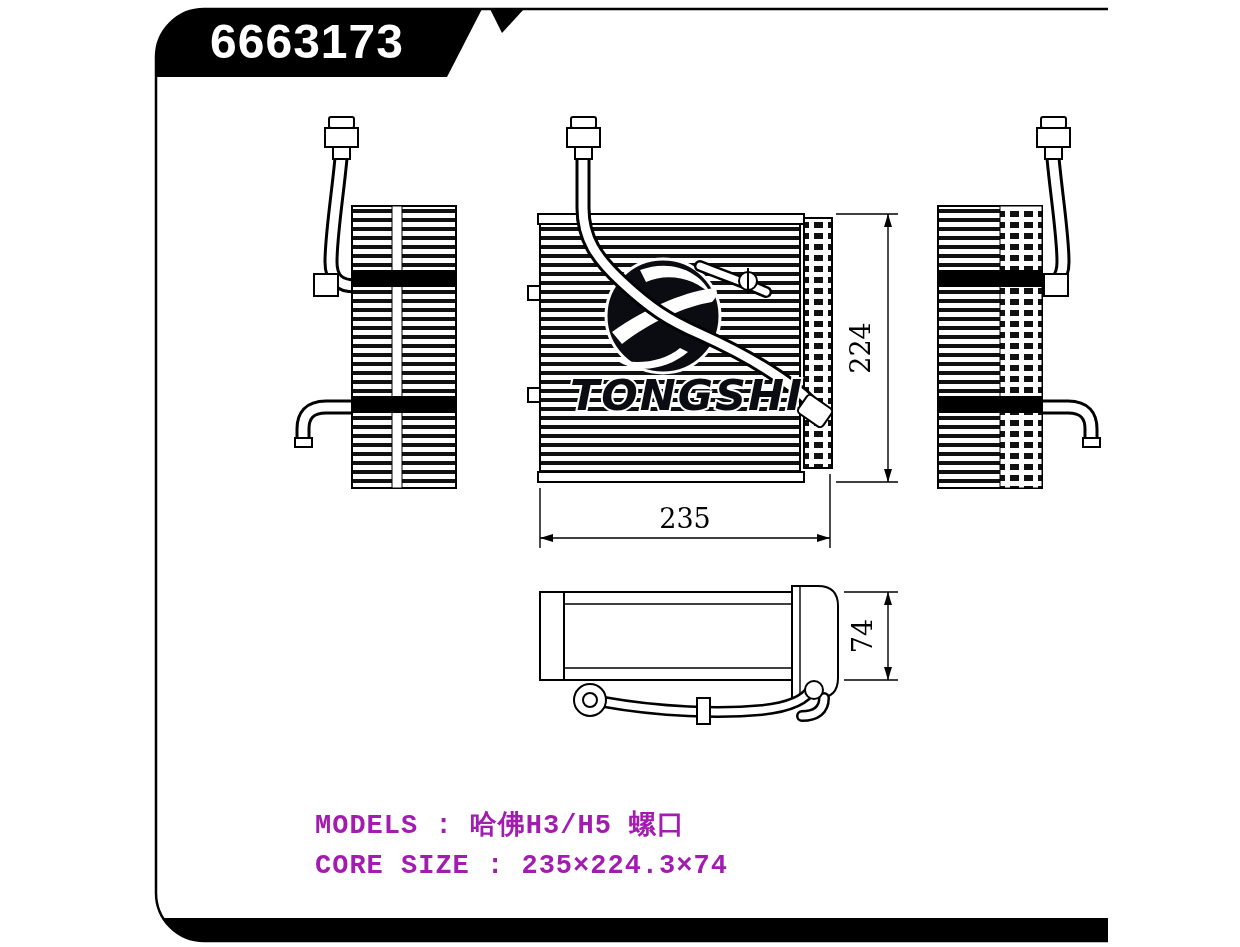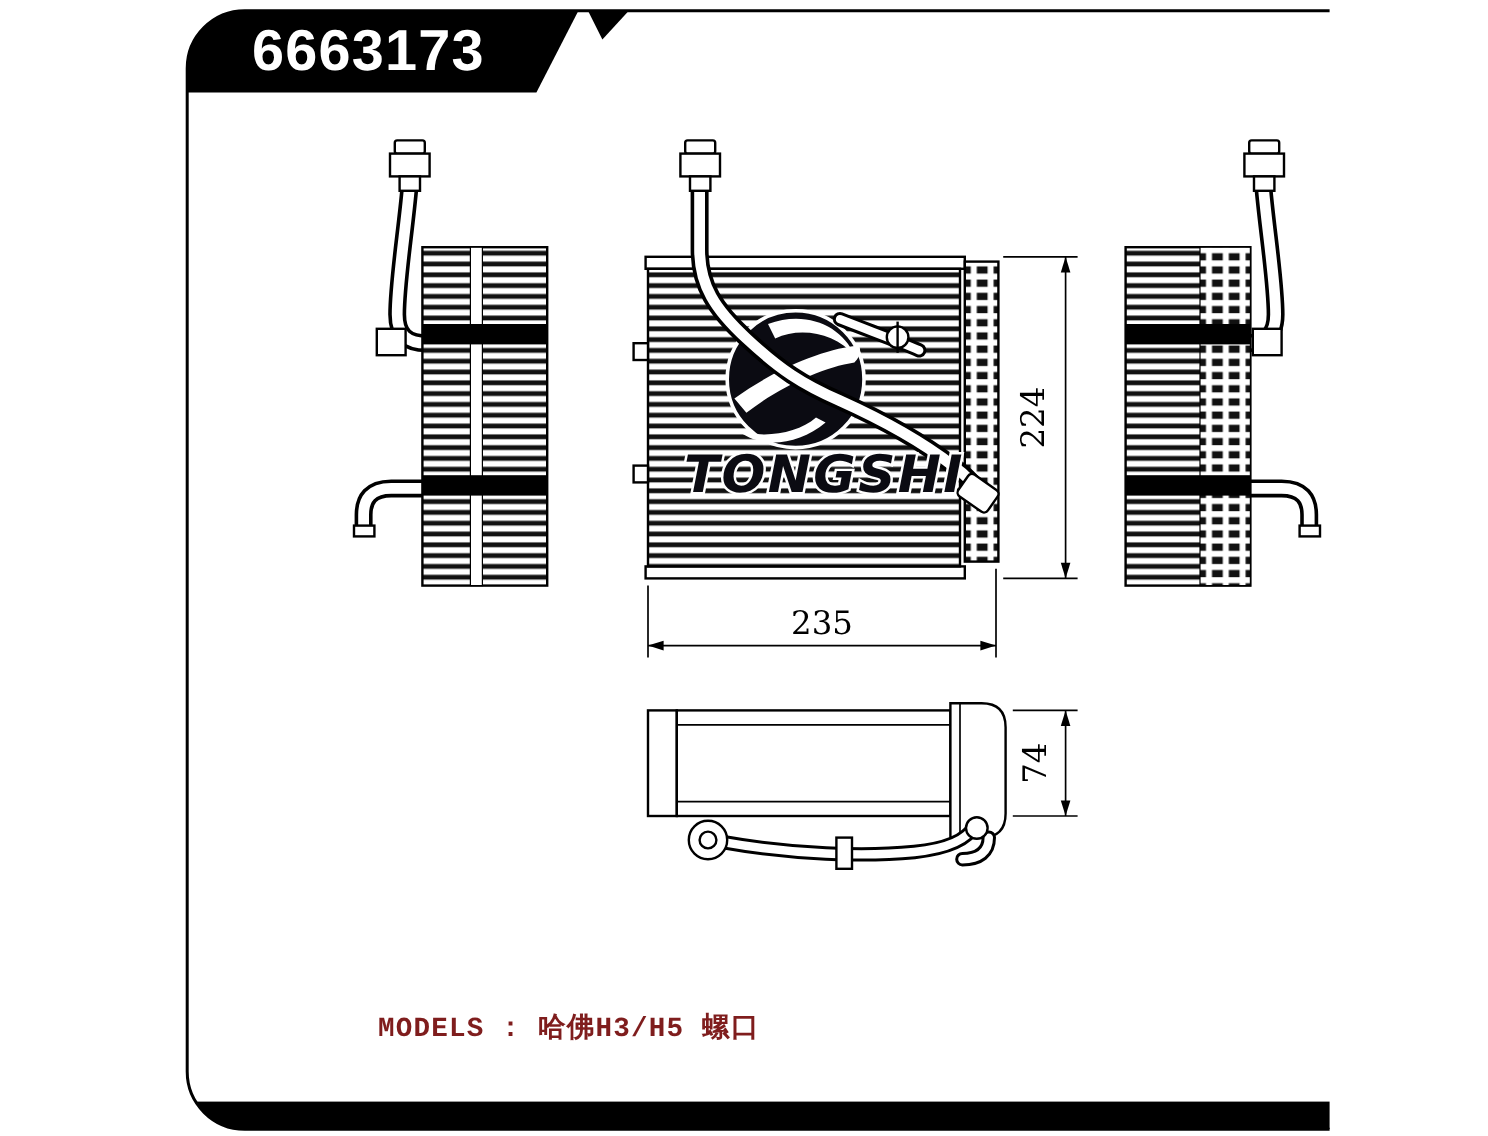--- a/index.html
+++ b/index.html
@@ -12,23 +12,23 @@
   .tube-i{fill:none;stroke:#fff;stroke-width:9;stroke-linecap:round;}
   .tube-o.sm{stroke-width:12}
   .tube-i.sm{stroke-width:7}
   .thin{stroke:#000;stroke-width:1.4;fill:none;}
   .dimtext{font-family:"DejaVu Serif",serif;font-size:27px;fill:#000;}
   .banner-text{font-family:"Liberation Sans",sans-serif;font-weight:bold;font-size:48px;
                fill:#fff;letter-spacing:1px;}
   .logo-text{font-family:"DejaVu Sans",sans-serif;font-weight:bold;font-style:italic;
              font-size:43px;fill:#0b0b12;stroke:#fff;stroke-width:4;paint-order:stroke;
              letter-spacing:2px;}
-  .specs{position:absolute;left:315px;top:806px;color:#7f1d1d;
+  .specs{position:absolute;left:315px;top:806px;color:#a21caf;
          font-family:"Liberation Mono","DejaVu Sans Mono",monospace;
-         font-size:23px;font-weight:700;letter-spacing:1px;margin-top:31px;}
+         font-size:27px;font-weight:700;letter-spacing:1px;}
   .spec-line{height:40px;line-height:40px;white-space:pre;}
 </style>
 </head>
 <body>
 
 <div class="page">
 
 <svg width="1240" height="947" viewBox="0 0 1240 947">
   <defs>
     <pattern id="fins" width="10" height="9" patternUnits="userSpaceOnUse">
@@ -159,15 +159,16 @@
     <line x1="844" y1="680" x2="898" y2="680" class="thin"></line>
     <line x1="888" y1="592" x2="888" y2="680" class="thin"></line>
     <polygon points="888,592 884,605 892,605" class="solid"></polygon>
     <polygon points="888,680 884,667 892,667" class="solid"></polygon>
     <text transform="rotate(-90 872 636)" x="872" y="636" text-anchor="middle" class="dimtext">74</text>
   </g>
 </svg>
 
 <div class="specs">
   <div class="spec-line"><span>MODELS</span><span> : </span><span>哈佛H3/H5 螺口</span></div>
+  <div class="spec-line"><span>CORE SIZE</span><span> : </span><span>235×224.3×74</span></div>
 </div>
 
 </div>
 
 </body></html>

